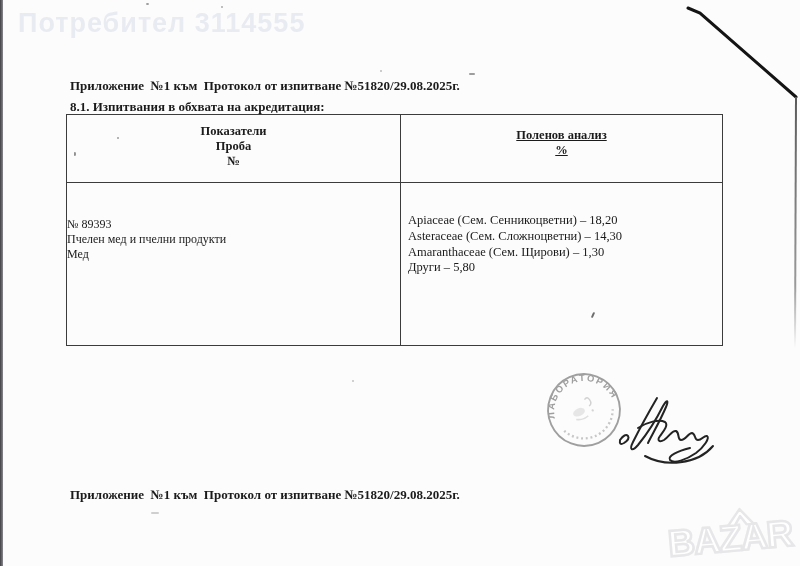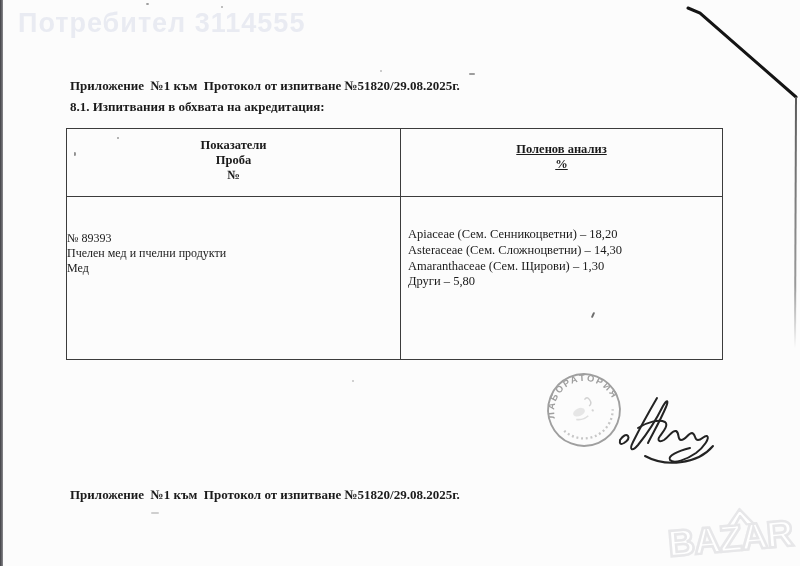--- a/index.html
+++ b/index.html
@@ -18,21 +18,21 @@
     font-family:"Liberation Sans",sans-serif;
     font-weight:700;font-size:27px;letter-spacing:1px;
     color:#e9ebf2;white-space:pre;
   }
   .doc-line{position:absolute;font-weight:700;font-size:13px;white-space:pre;text-align:center;}
   .appendix-top{left:70px;top:78px;}
   .section-line{left:70px;top:99px;}
   .appendix-bottom{left:70px;top:487px;}
 
   .rtable{
-    position:absolute;left:66px;top:128px;width:657px;height:232px;
+    position:absolute;left:66px;top:114px;width:657px;height:232px;
     box-sizing:border-box;border:1.5px solid #3c3c3c;
     display:flex;flex-direction:column;
   }
   .trow{display:flex;box-sizing:border-box;}
   .thead{height:68px;border-bottom:1.5px solid #3c3c3c;}
   .tbody{flex:1;}
   .cell{box-sizing:border-box;}
   .c1{width:334px;border-right:1.5px solid #3c3c3c;}
   .c2{flex:1;}
   .hcell{

